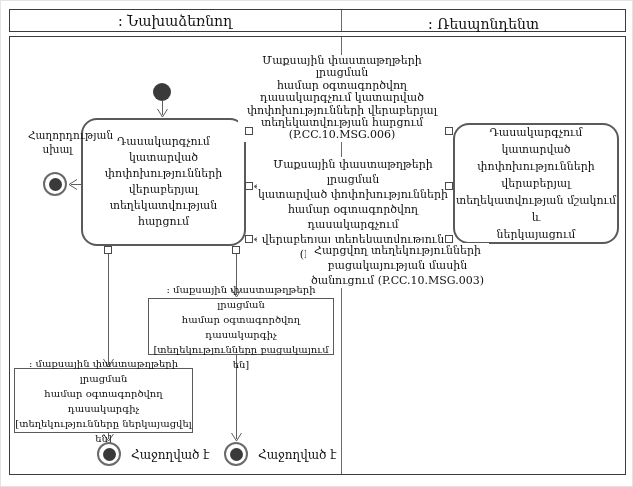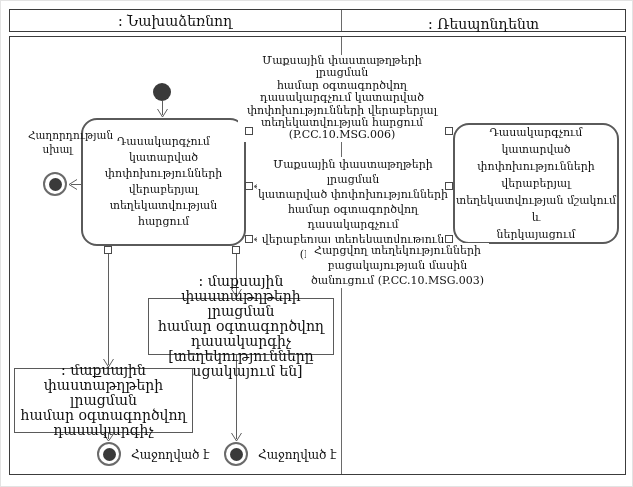--- a/index.html
+++ b/index.html
@@ -15,21 +15,21 @@
   .hdr-label{display:flex;align-items:center;justify-content:center;font-size:14px;}
   
   .activity{
     border:2px solid #5a5a5a;border-radius:16px;background:#fff;
     display:flex;flex-direction:column;align-items:center;justify-content:center;
     text-align:center;font-size:11px;z-index:2;
   }
   .objnode{
     border:1px solid #5a5a5a;background:#fff;
     display:flex;flex-direction:column;align-items:center;justify-content:center;
-    text-align:center;font-size:14px;line-height:15px;z-index:2;
+    text-align:center;font-size:10px;line-height:15px;z-index:2;
   }
   
   .msg{background:#fff;text-align:center;font-size:11px;z-index:2;}
   
   .pin{width:8px;height:8px;border:1px solid #4a4a4a;background:#fff;z-index:3;}
   
   .initial{width:18px;height:18px;border-radius:50%;background:#3a3a3a;z-index:2;}
   .final{width:24px;height:24px;border-radius:50%;border:2px solid #6a6a6a;background:#fff;z-index:2;
          display:flex;align-items:center;justify-content:center;}
   .final-core{width:13px;height:13px;border-radius:50%;background:#3a3a3a;}
@@ -140,20 +140,21 @@
 
   <div class="abs objnode" style="left:147px;top:297px;width:186px;height:57px;">
     <div>: մաքսային փաստաթղթերի լրացման</div>
     <div>համար օգտագործվող դասակարգիչ</div>
     <div>[տեղեկությունները բացակայում են]</div>
   </div>
 
   <div class="abs objnode" style="left:13px;top:367px;width:179px;height:65px;">
     <div>: մաքսային փաստաթղթերի լրացման</div>
     <div>համար օգտագործվող դասակարգիչ</div>
+    <div>[տեղեկությունները ներկայացվել են]</div>
   </div>
 
   <div class="abs final" style="left:96px;top:441px;">
     <div class="final-core"></div>
   </div>
   <div class="abs fin-label" style="left:130px;top:447px;">Հաջողված է</div>
 
   <div class="abs final" style="left:223px;top:441px;">
     <div class="final-core"></div>
   </div>

